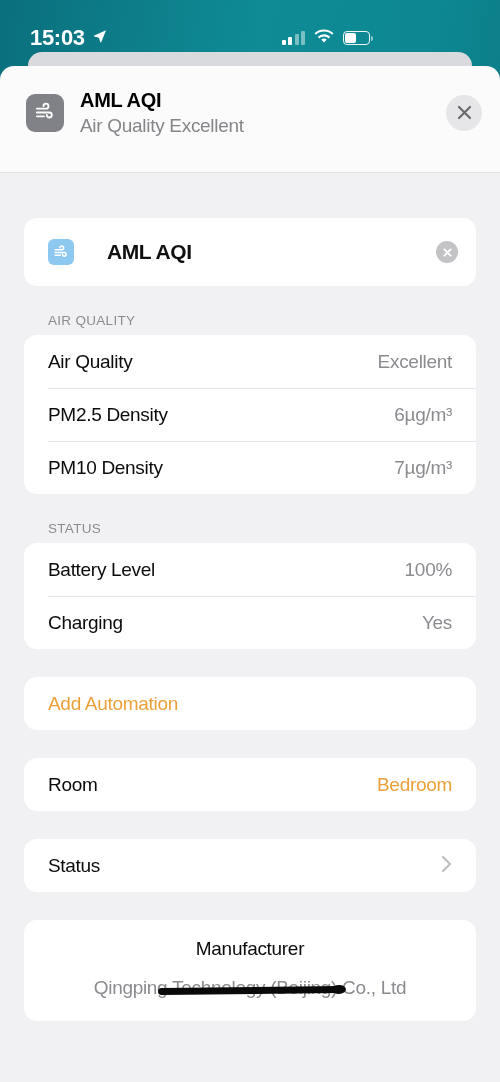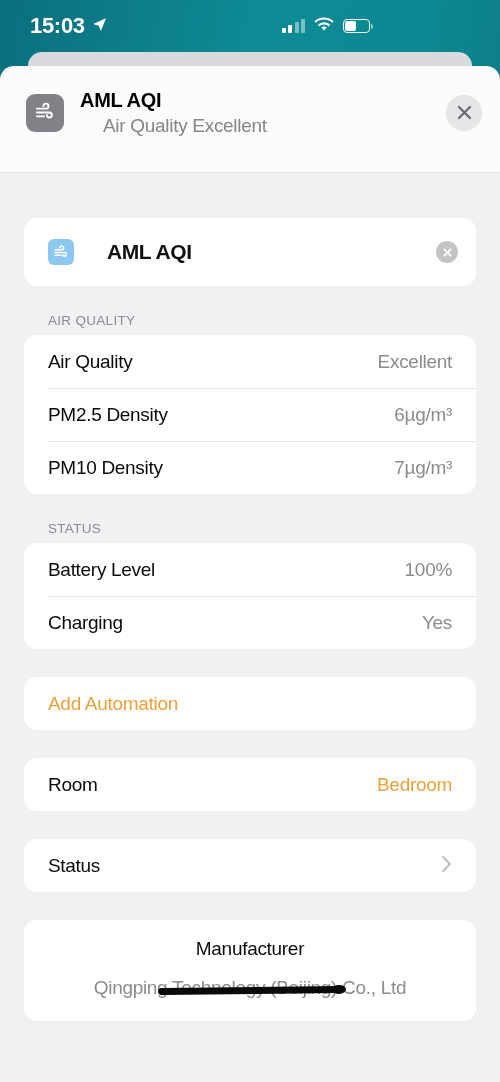--- a/index.html
+++ b/index.html
@@ -20,21 +20,21 @@
     position: relative;
     width: 500px;
     height: 1082px;
     overflow: hidden;
     background: linear-gradient(100deg, #0b6f7d 0%, #0e8b95 38%, #0d8892 62%, #0a6d7b 100%);
   }
 
   
   .statusbar {
     position: absolute;
-    top: 0; left: 0;
+    top: 12px; left: 0;
     width: 396px;
     height: 52px;
     display: flex;
     align-items: center;
     justify-content: space-between;
     padding: 0 26px 0 30px;
     color: #ffffff;
     z-index: 5;
   }
   .sb-left {
@@ -141,21 +141,20 @@
     color: #000000;
     letter-spacing: -0.3px;
     line-height: 1.2;
   }
   .hdr-sub {
     font-size: 19px;
     color: #86868a;
     letter-spacing: -0.3px;
     line-height: 1.25;
     margin-top: 2px;
-    margin-left: 23px;
   }
   .close-btn {
     width: 36px; height: 36px;
     border-radius: 50%;
     background: #e6e6e8;
     display: flex;
     align-items: center;
     justify-content: center;
     flex: 0 0 auto;
     cursor: pointer;

